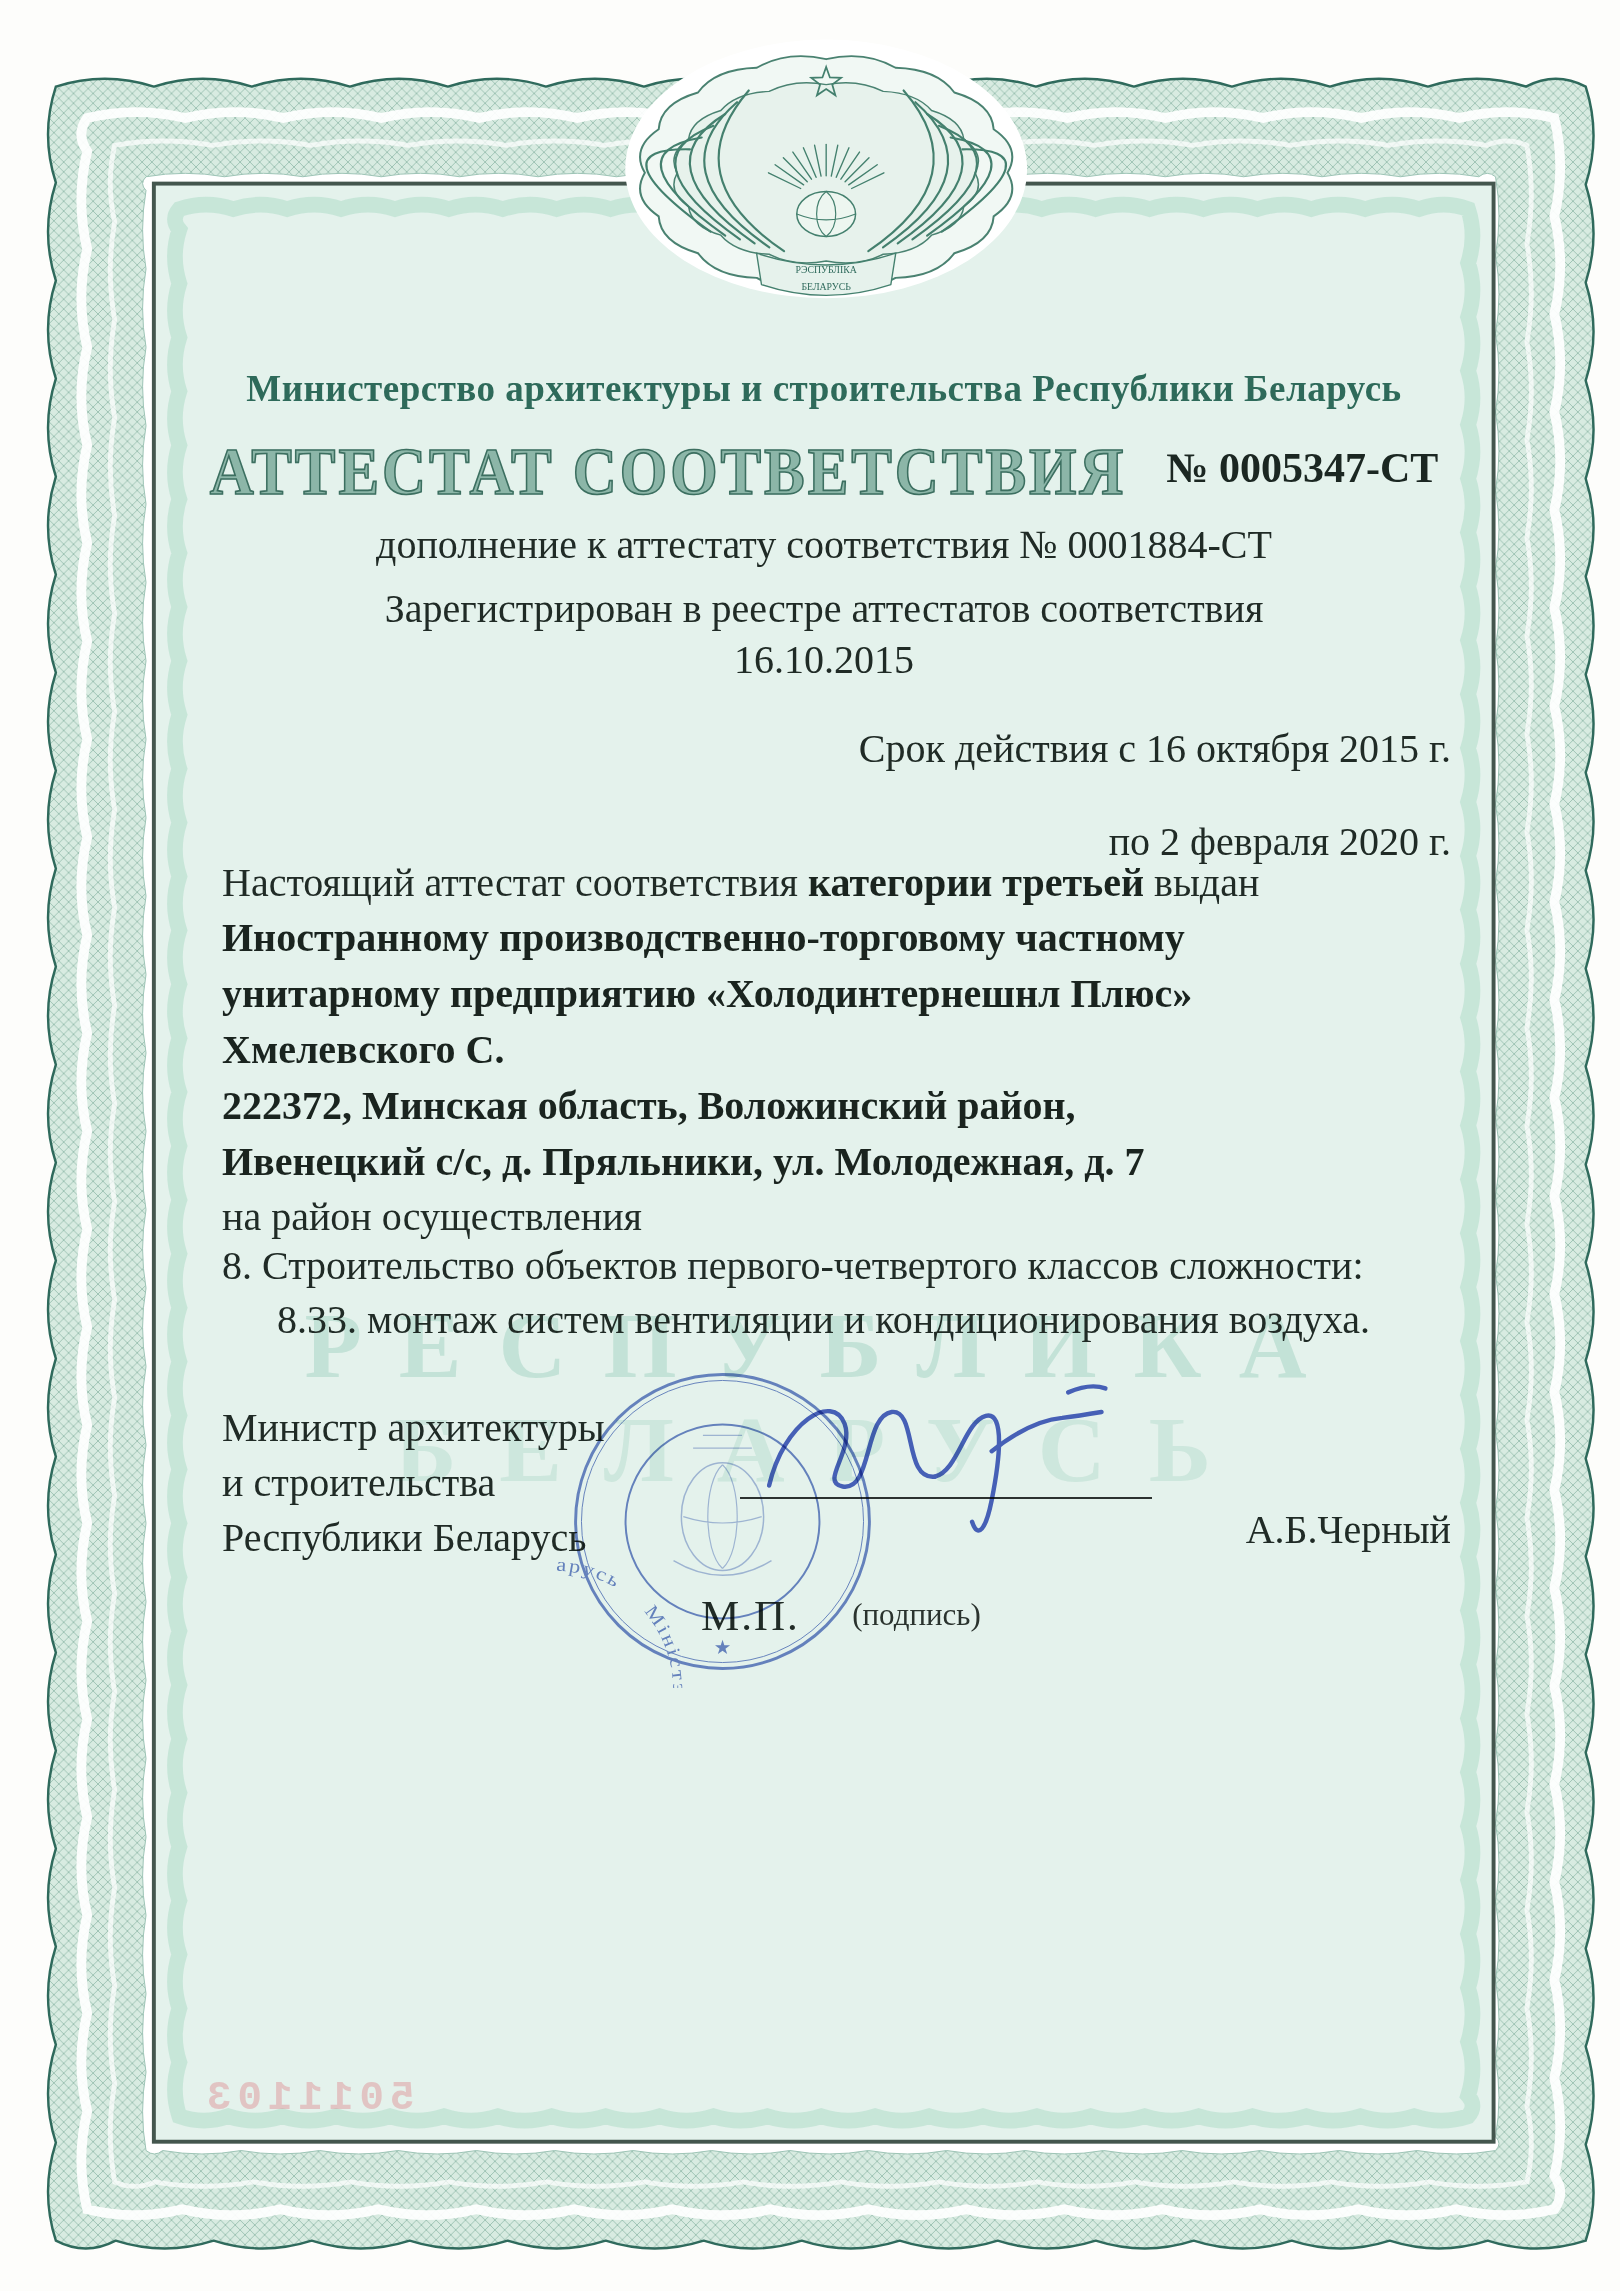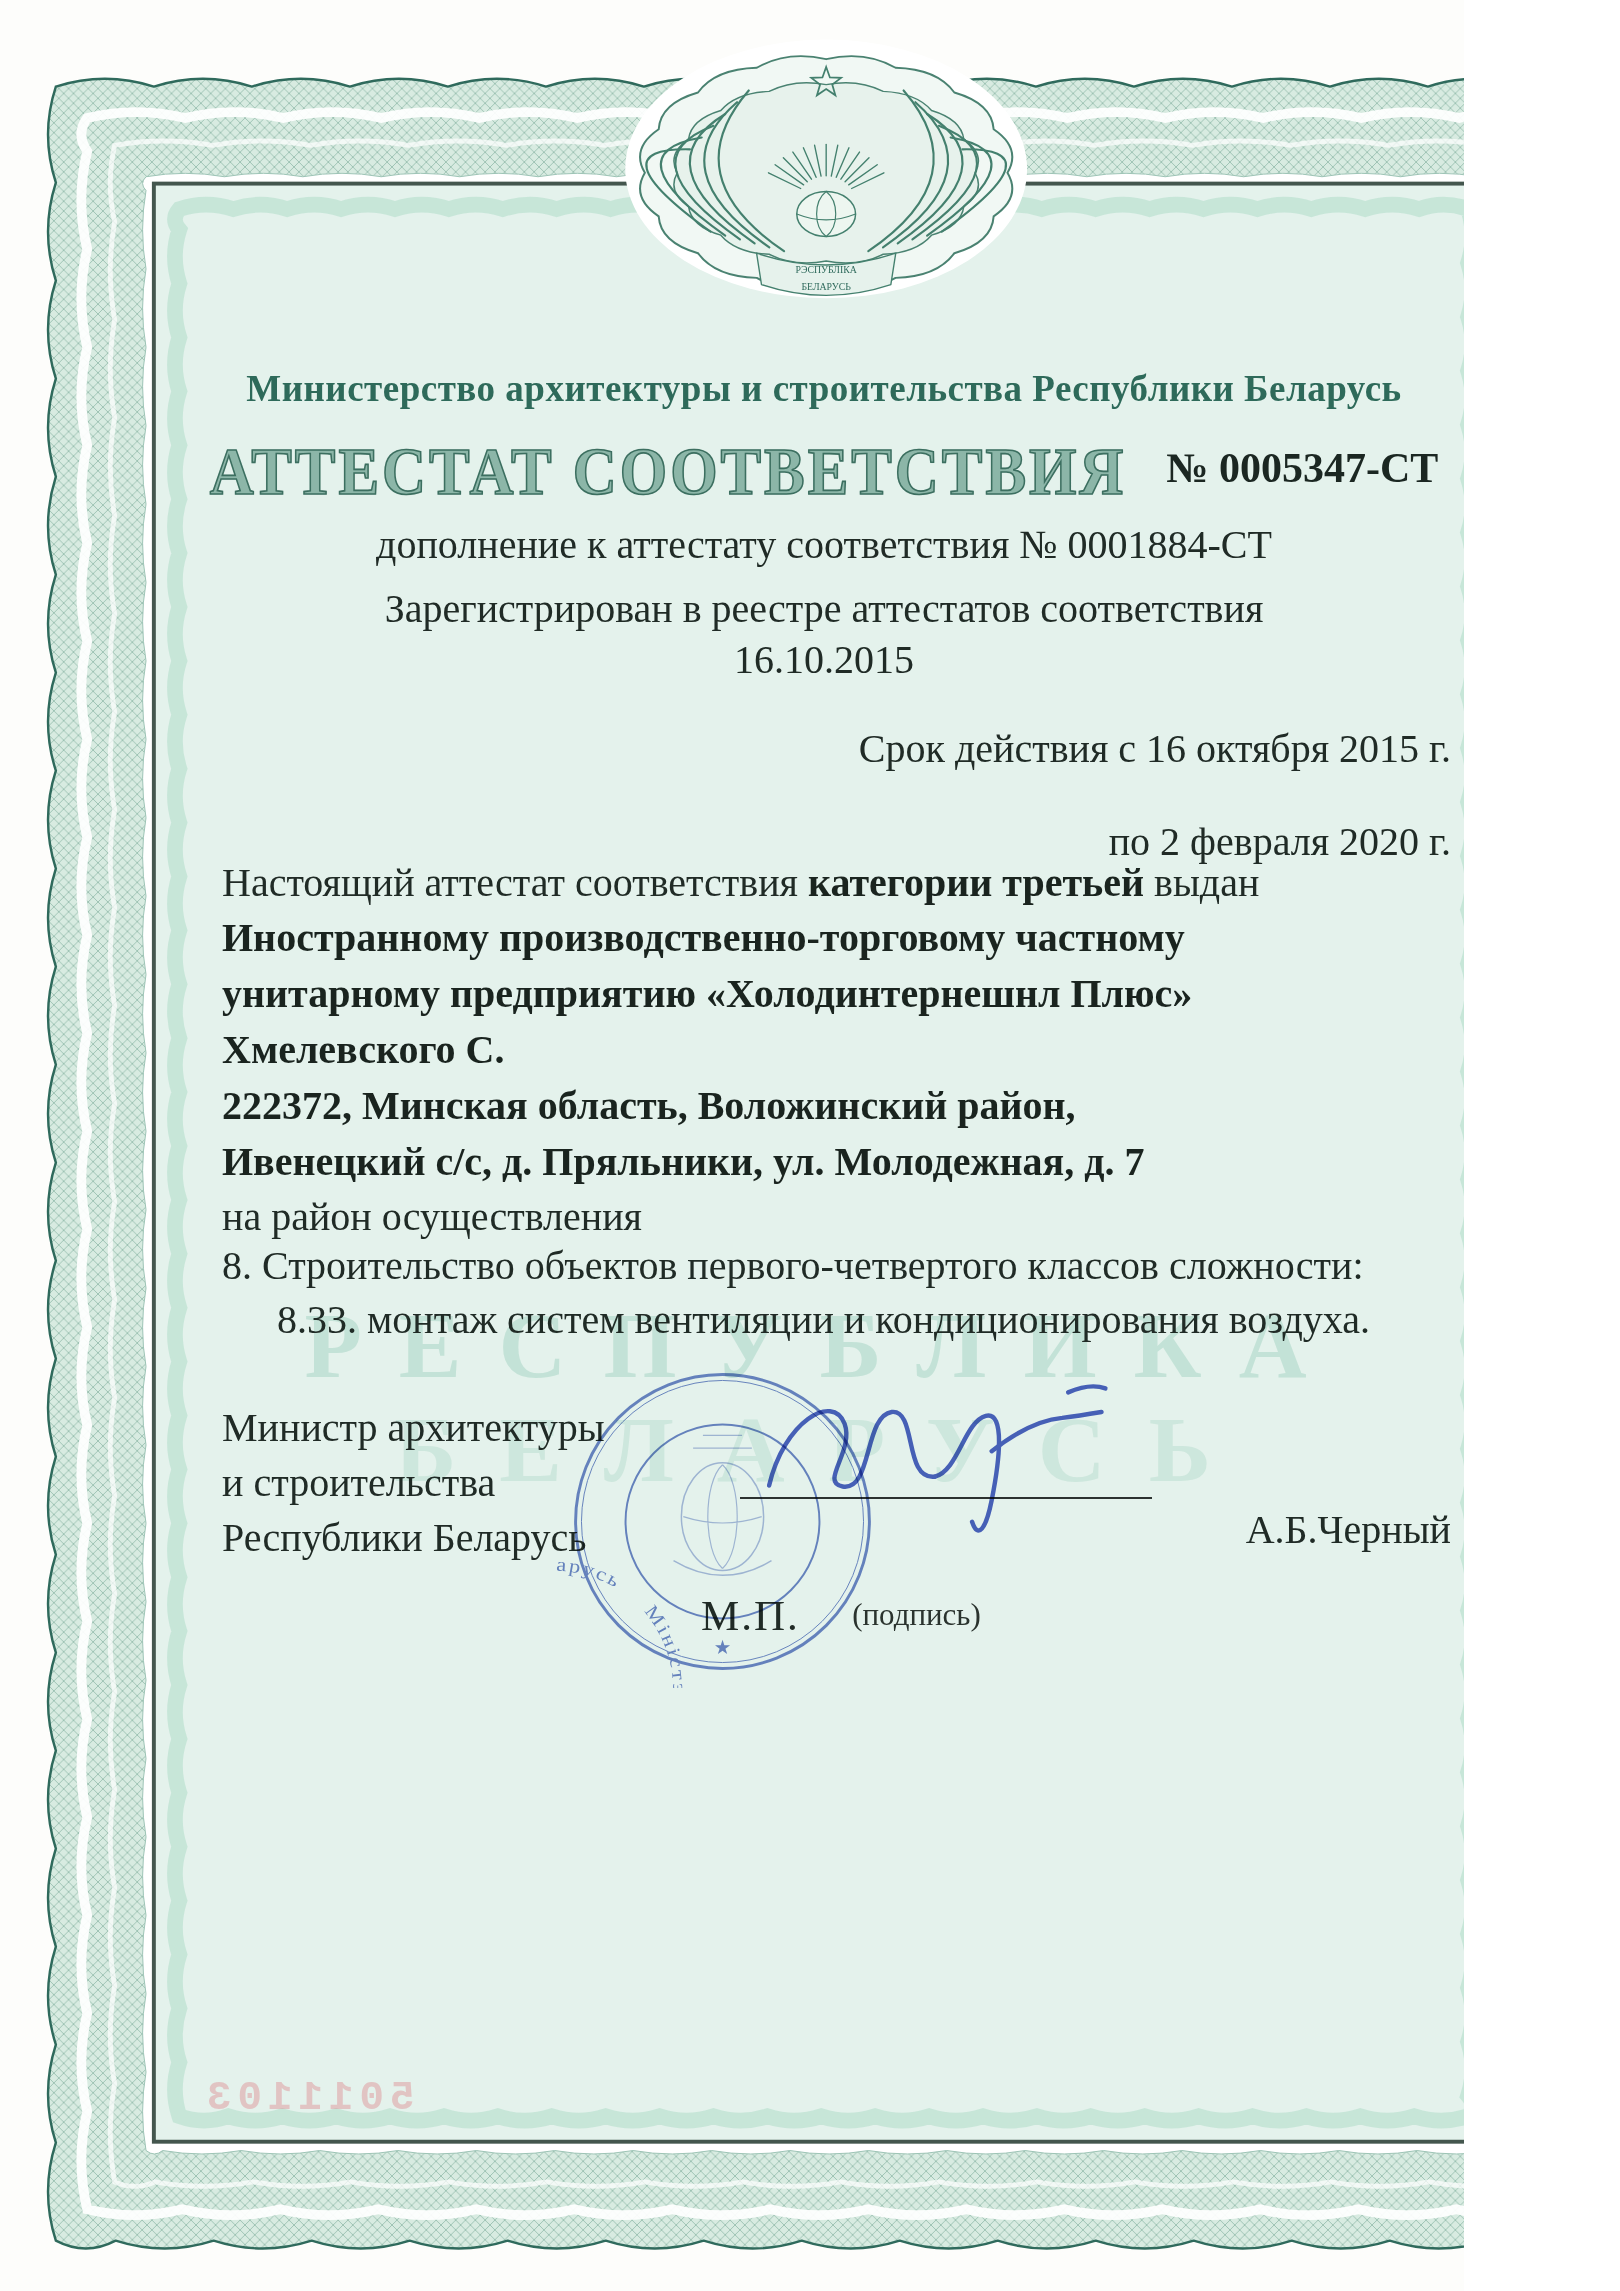--- a/index.html
+++ b/index.html
@@ -1,18 +1,18 @@
 <!DOCTYPE html>
 <html><head>
 <meta charset="utf-8">
 <style>
   html,body{margin:0;padding:0;background:#ffffff;}
   .page{
     position:relative;
-    width:1464px;height:2292px;
+    width:1620px;height:2292px;
     background:#fdfdfb;
     font-family:"Liberation Serif", serif;
     overflow:hidden;
   }
   .page svg.layer{position:absolute;left:0;top:0;}
   .txt{position:absolute;color:#202b26;white-space:nowrap;z-index:2;margin-top:44px;}
   .center{left:154px;width:1340px;text-align:center;}
   .rightcol{left:154px;width:1297px;text-align:right;}
   .ministry{top:323px;font-size:37px;font-weight:bold;color:#2e6a5a;letter-spacing:0.5px;}
   .titlerow{top:388px;display:flex;justify-content:center;align-items:flex-start;gap:40px;}

